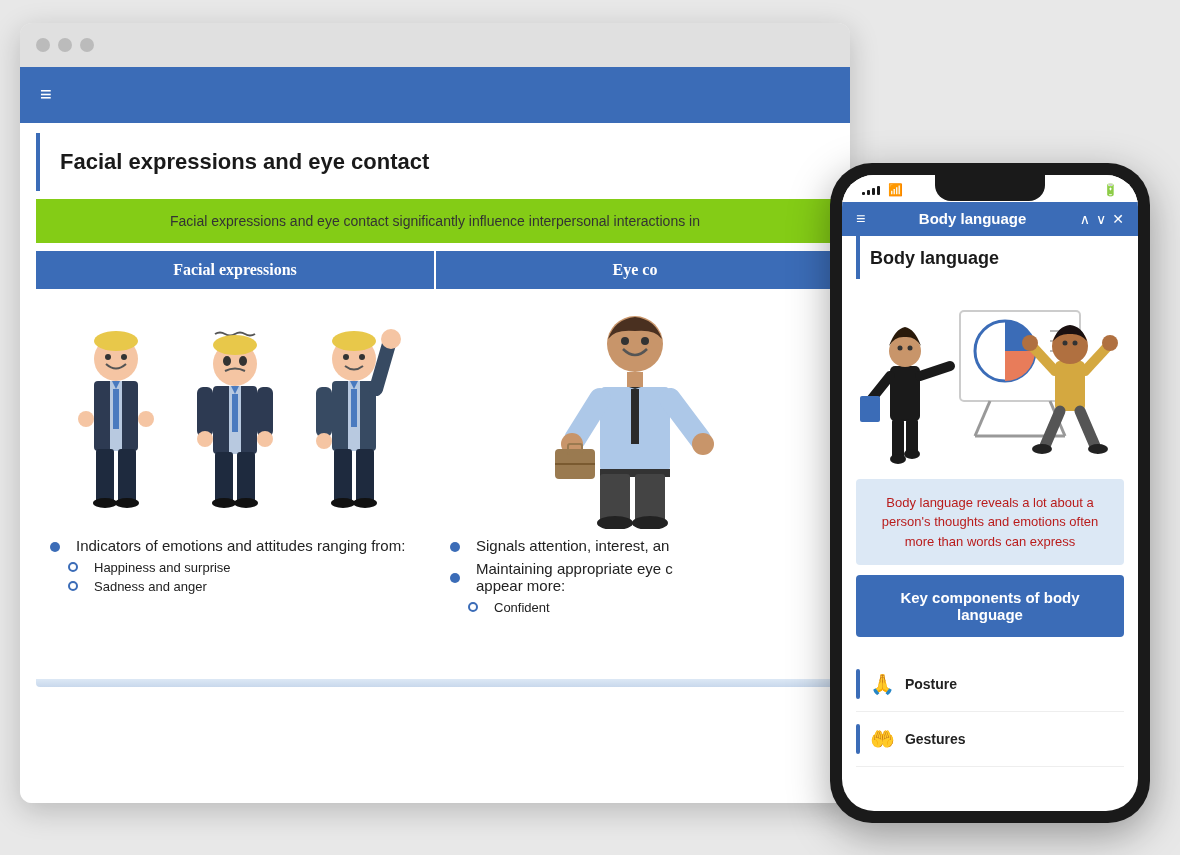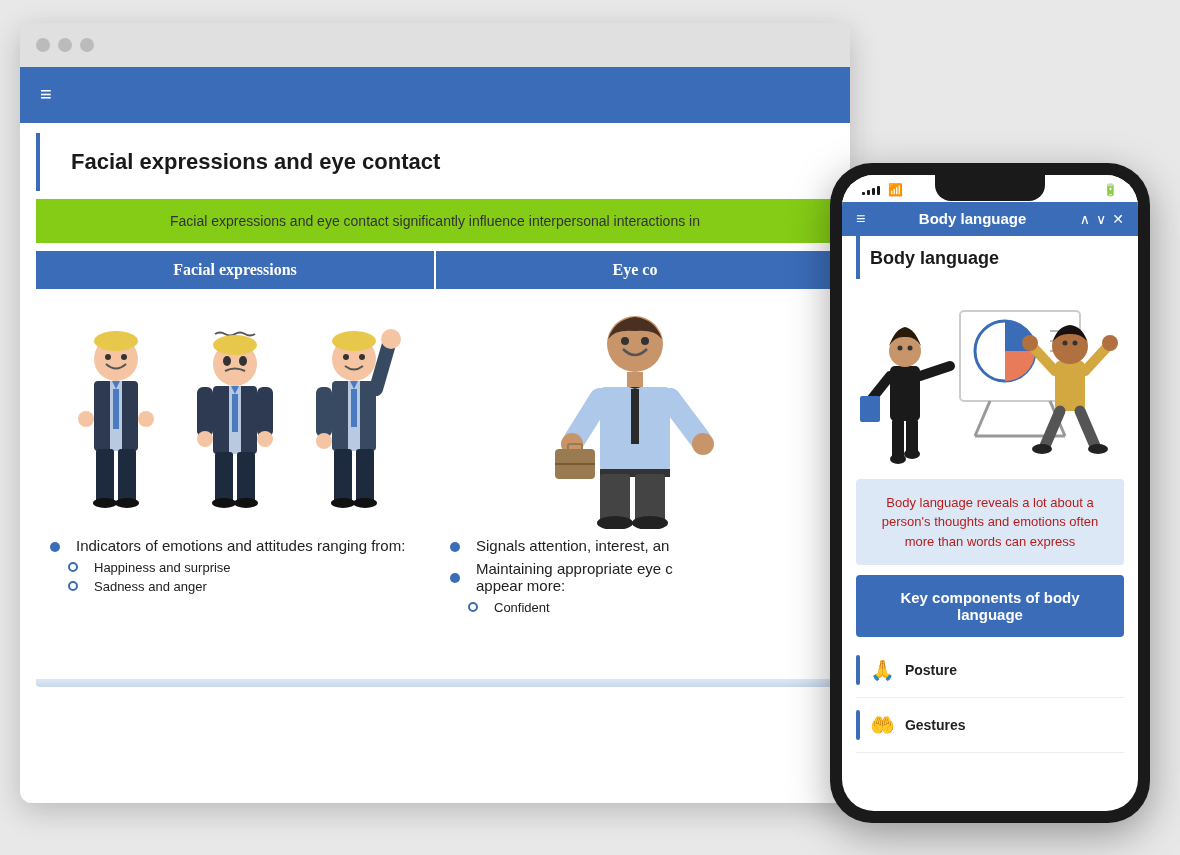--- a/index.html
+++ b/index.html
@@ -69,21 +69,21 @@
 
     
     .page-content {
       padding: 0;
       height: calc(100% - 56px);
       overflow: hidden;
     }
 
     
     .page-title-bar {
-      padding: 16px 31px;
+      padding: 16px 20px;
       border-left: 4px solid #3b6cb7;
       margin: 10px 16px 0 16px;
     }
 
     .page-title-text {
       font-size: 22px;
       font-weight: bold;
       color: #1a1a1a;
     }
 
@@ -318,21 +318,21 @@
 
     
     .key-components-btn {
       background: #3b6cb7;
       color: #fff;
       text-align: center;
       padding: 14px;
       border-radius: 4px;
       font-size: 15px;
       font-weight: bold;
-      margin-bottom: 6px;
+      margin-bottom: 20px;
       cursor: pointer;
     }
 
     
     .phone-list-item {
       display: flex;
       align-items: center;
       gap: 10px;
       padding: 12px 0;
       border-bottom: 1px solid #eee;

